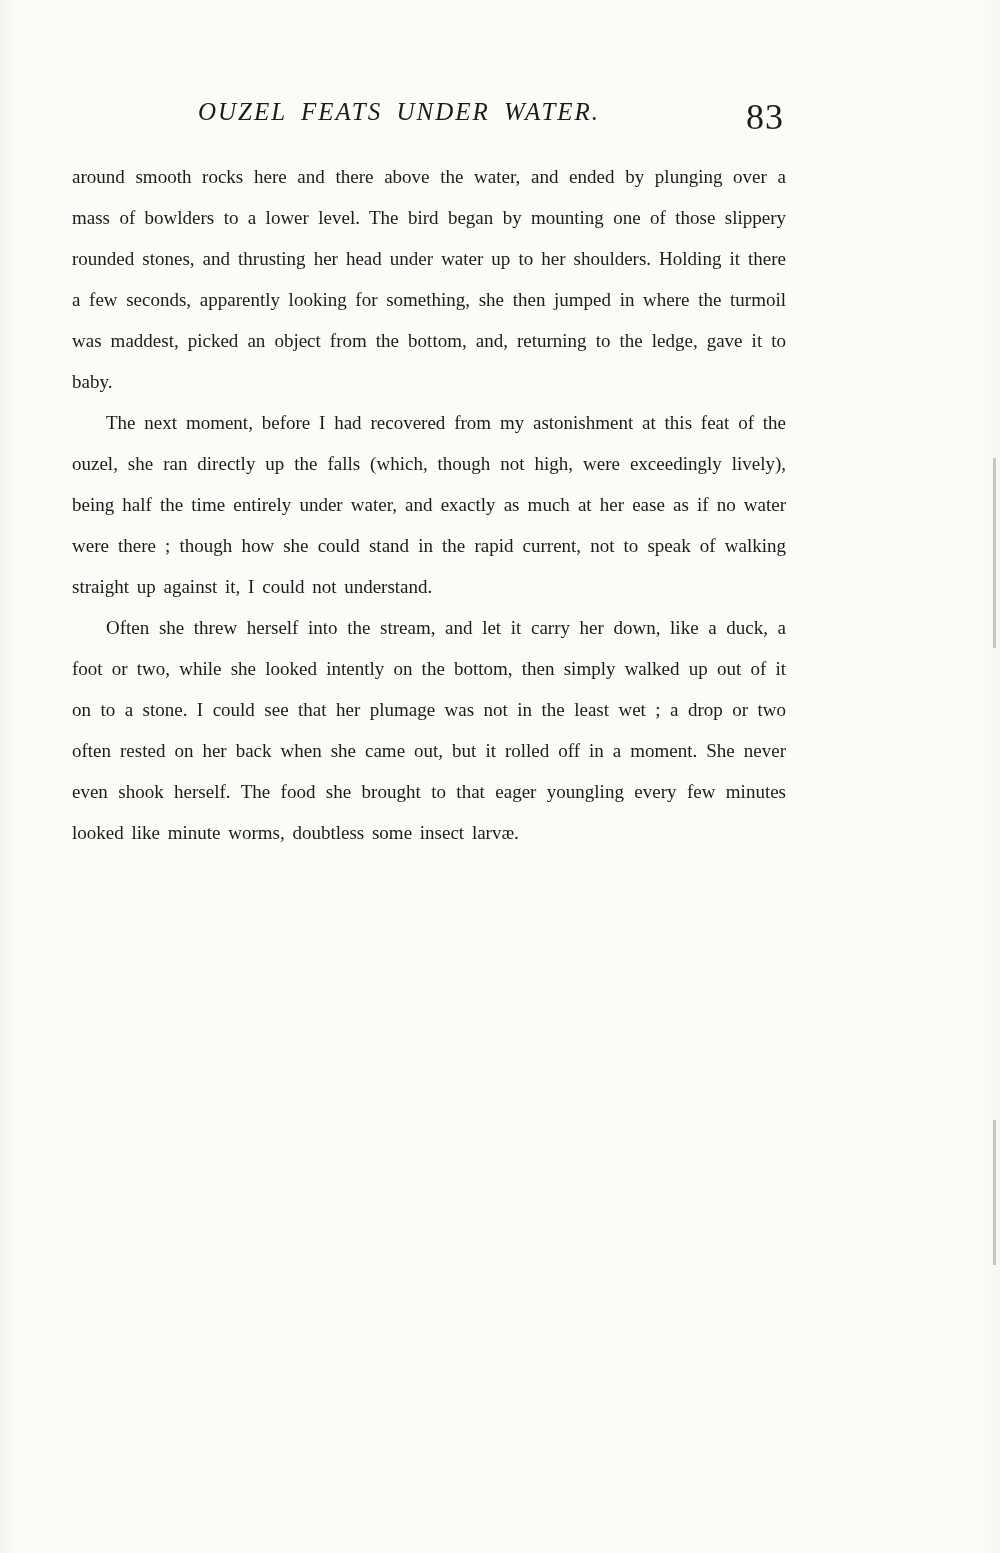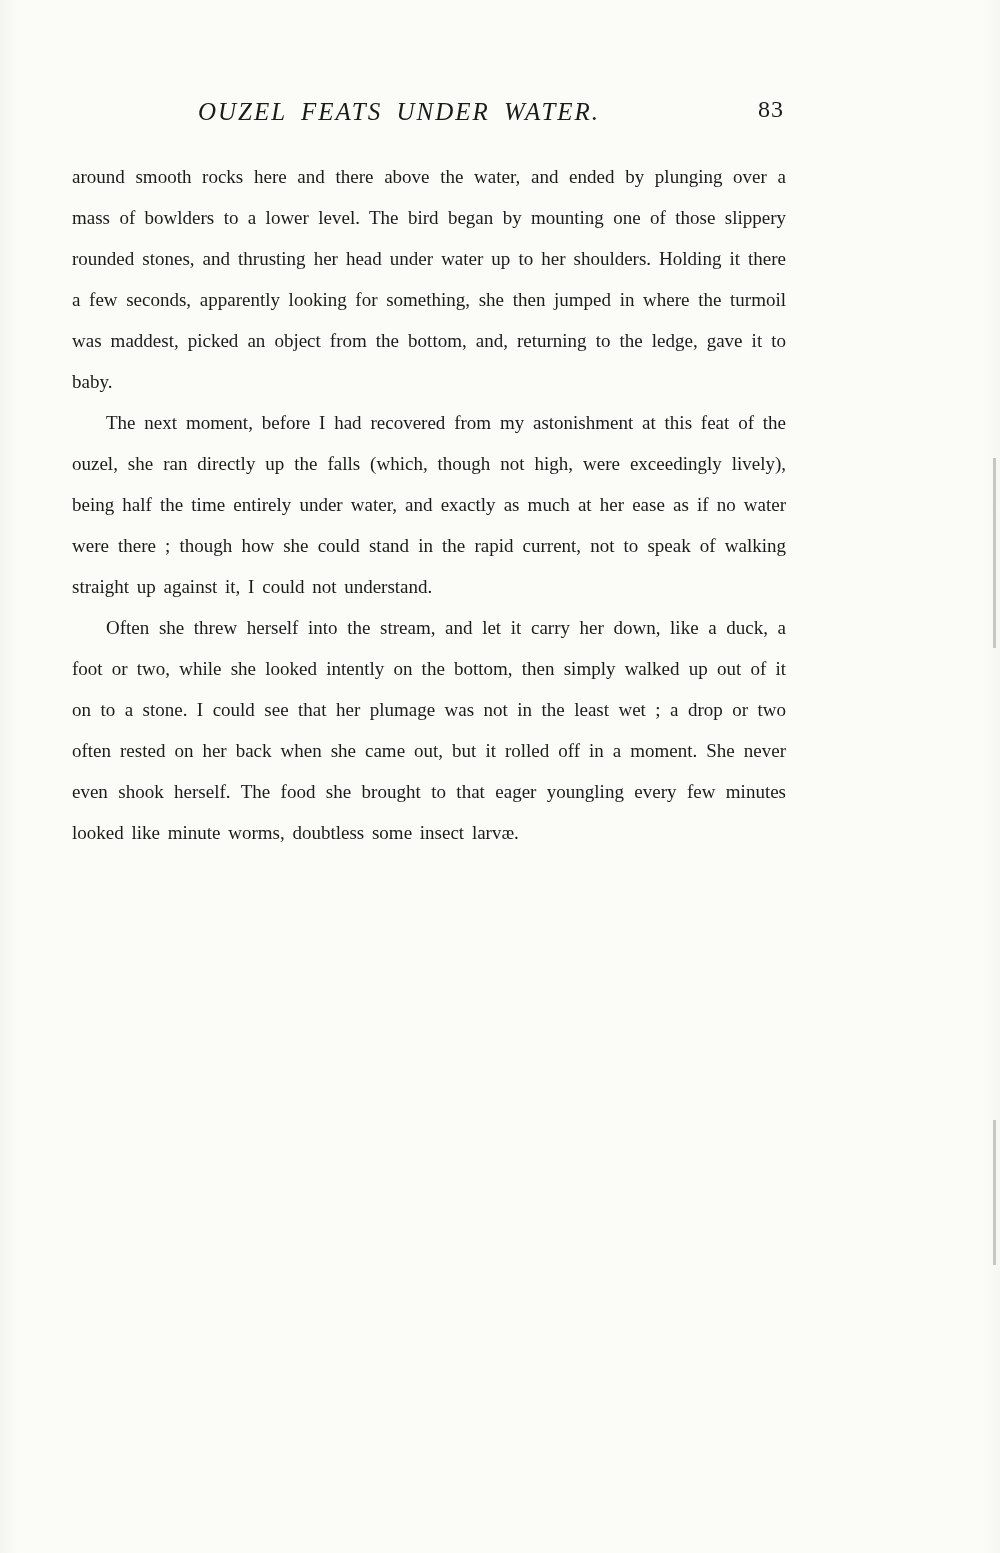--- a/index.html
+++ b/index.html
@@ -40,21 +40,21 @@
     font-size: 25px;
     letter-spacing: 2px;
     word-spacing: 6px;
     padding-right: 60px;
     white-space: nowrap;
   }
   .page-number {
     position: absolute;
     right: 2px;
     top: -2px;
-    font-size: 24px;
+    font-size: 36px;
     font-style: normal;
     letter-spacing: 1px;
   }
   .body-text p {
     margin: 0;
     font-size: 19px;
     line-height: 41px;
     text-align: justify;
     word-spacing: 3px;
   }

